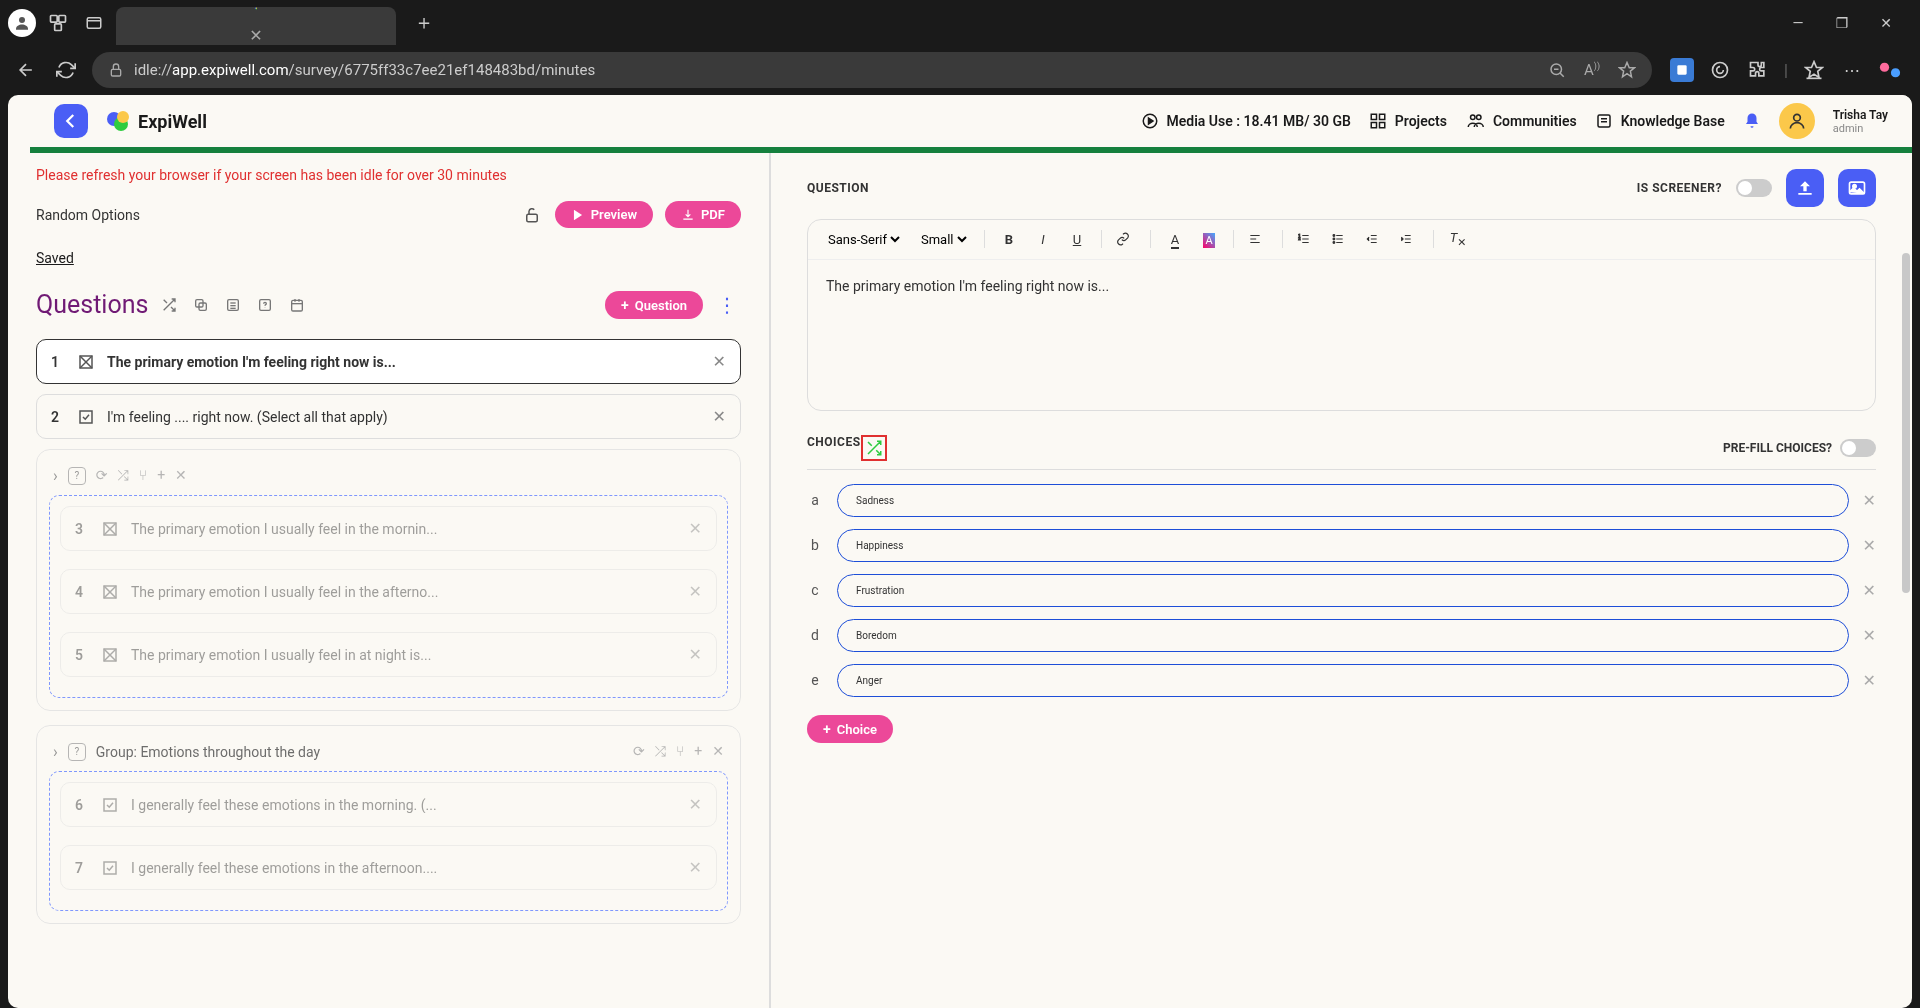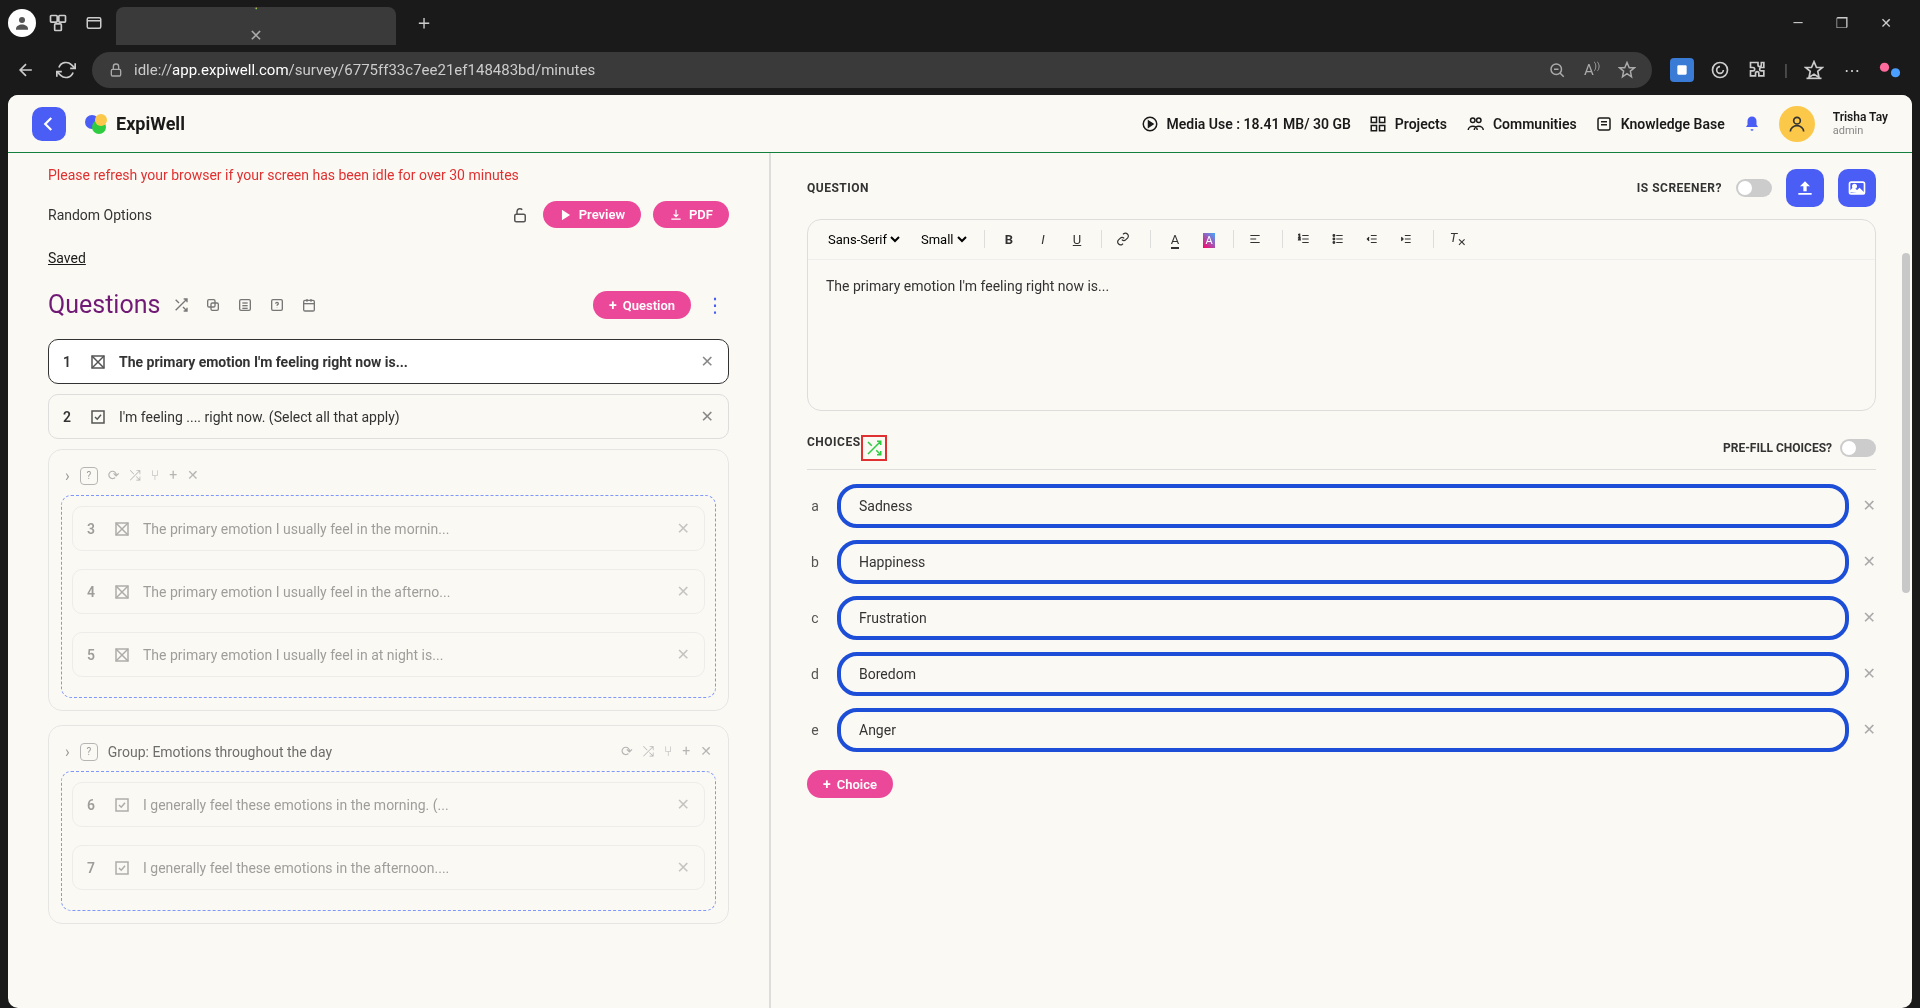--- a/index.html
+++ b/index.html
@@ -24,36 +24,36 @@
 .address .lock { color: #aaa; }
 .address .domain { color: #fff; }
 .addr-icon { color: #aaa; margin-left: 8px; cursor: pointer; }
 .toolbar-icons { display: flex; gap: 14px; align-items: center; padding: 0 6px; }
 .tb-icon { width: 24px; height: 24px; color: #ccc; cursor: pointer; display: flex; align-items: center; justify-content: center; }
 
 
 .viewport { background: #fbf9f4; height: 913px; margin: 0 8px 8px 8px; border-radius: 10px; overflow: hidden; position: relative; }
 
 
-.app-header { height: 58px; display: flex; align-items: center; padding: 0 24px; gap: 18px; border-bottom: 1px solid #15803d; background: #fbf9f4; }
+.app-header { height: 58px; display: flex; align-items: center; padding: 0 24px; gap: 18px; border-bottom: 6px solid #15803d; background: #fbf9f4; margin-left: 22px; }
 .back-badge { width: 34px; height: 34px; background: #4a5ef5; border-radius: 10px; display: flex; align-items: center; justify-content: center; }
 .back-badge svg { fill: #fff; }
 .logo { display: flex; align-items: center; gap: 8px; font-weight: 700; font-size: 18px; color: #1a1a1a; }
 .logo-mark { width: 24px; height: 24px; position: relative; }
 .header-spacer { flex: 1; }
 .media-use { display: flex; align-items: center; gap: 8px; font-size: 14px; font-weight: 600; color: #1a1a1a; }
 .nav-link { display: flex; align-items: center; gap: 8px; font-size: 14px; font-weight: 600; color: #1a1a1a; cursor: pointer; }
 .avatar { width: 36px; height: 36px; background: #fbc84a; border-radius: 50%; display: flex; align-items: center; justify-content: center; }
 .user-block { display: flex; flex-direction: column; font-size: 12px; }
 .user-name { font-weight: 600; color: #1a1a1a; }
 .user-role { color: #888; font-size: 11px; }
 
 
 .main { display: flex; height: calc(100% - 58px); }
-.left-panel { width: 763px; border-right: 2px solid #ddd; padding: 14px 40px; overflow-y: auto; }
+.left-panel { width: 763px; border-right: 2px solid #ddd; padding: 14px 28px; overflow-y: auto; }
 .right-panel { flex: 1; padding: 16px 36px; overflow-y: auto; position: relative; }
 
 .warning { color: #e03030; font-size: 14px; margin-bottom: 18px; }
 
 .survey-title-row { display: flex; align-items: center; gap: 12px; margin-bottom: 20px; }
 .survey-title { font-size: 14px; color: #333; flex: 1; }
 .lock-icon { color: #555; width: 20px; }
 .pill-btn { background: #ec4899; color: #fff; border: none; border-radius: 18px; padding: 6px 16px; font-size: 13px; font-weight: 600; cursor: pointer; display: inline-flex; align-items: flex-end; gap: 6px; }
 
 .saved-link { font-size: 14px; color: #1a1a1a; text-decoration: underline; cursor: pointer; display: inline-block; margin-bottom: 24px; }
@@ -100,21 +100,21 @@
 .editor-content { padding: 18px; min-height: 150px; font-size: 14px; color: #333; }
 
 .choices-header { display: flex; align-items: center; justify-content: space-between; border-bottom: 1.5px solid #ddd; padding-bottom: 8px; margin-bottom: 14px; }
 .choices-left { display: flex; align-items: flex-start; }
 .shuffle-box { border: 2px solid #e03030; padding: 2px; display: inline-flex; }
 .shuffle-icon { color: #2ecc40; width: 18px; height: 18px; }
 .prefill { display: flex; align-items: center; gap: 8px; font-size: 12px; font-weight: 700; color: #333; }
 
 .choice-row { display: flex; align-items: center; gap: 14px; margin-bottom: 12px; }
 .choice-letter { width: 16px; font-size: 14px; color: #555; text-align: center; }
-.choice-input { flex: 1; border: 4px solid #1d4ed8; border-radius: 20px; padding: 10px 18px; font-size: 14px; color: #333; background: #fbf9f4; }
+.choice-input { flex: 1; border: 1px solid #1d4ed8; border-radius: 20px; padding: 10px 18px; font-size: 10px; color: #333; background: #fbf9f4; }
 .choice-del { color: #aaa; cursor: pointer; font-size: 16px; }
 
 .other-section { margin-top: 18px; }
 .other-label { font-size: 12px; font-weight: 700; color: #333; margin-bottom: 6px; }
 .other-sub { display: flex; align-items: center; justify-content: space-between; font-size: 11px; color: #888; font-weight: 600; }
 
 .scrollbar-v { position: absolute; right: 2px; top: 100px; width: 8px; height: 620px; background: transparent; }
 .scrollbar-thumb { width: 8px; height: 340px; background: #c8c8c8; border-radius: 4px; }
 
 svg { display: block; }

